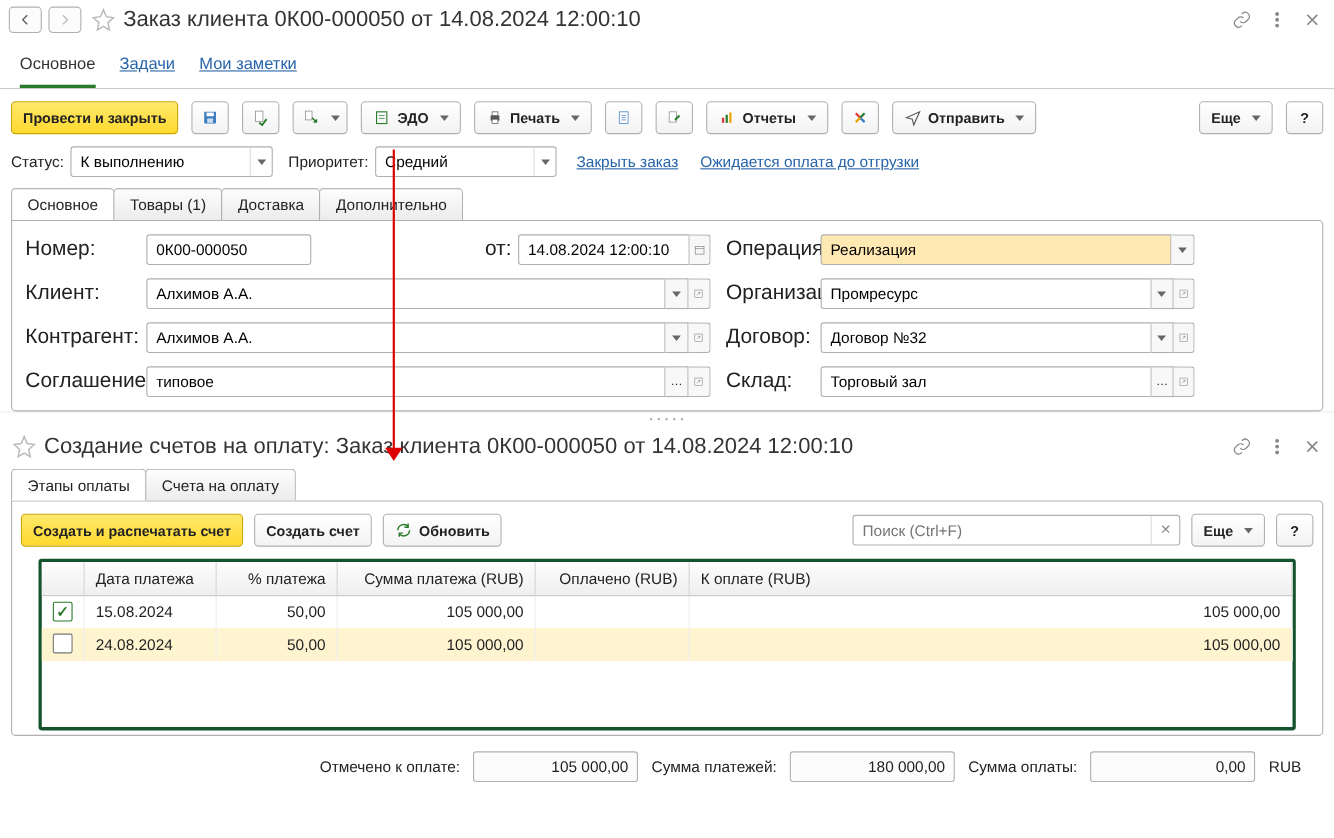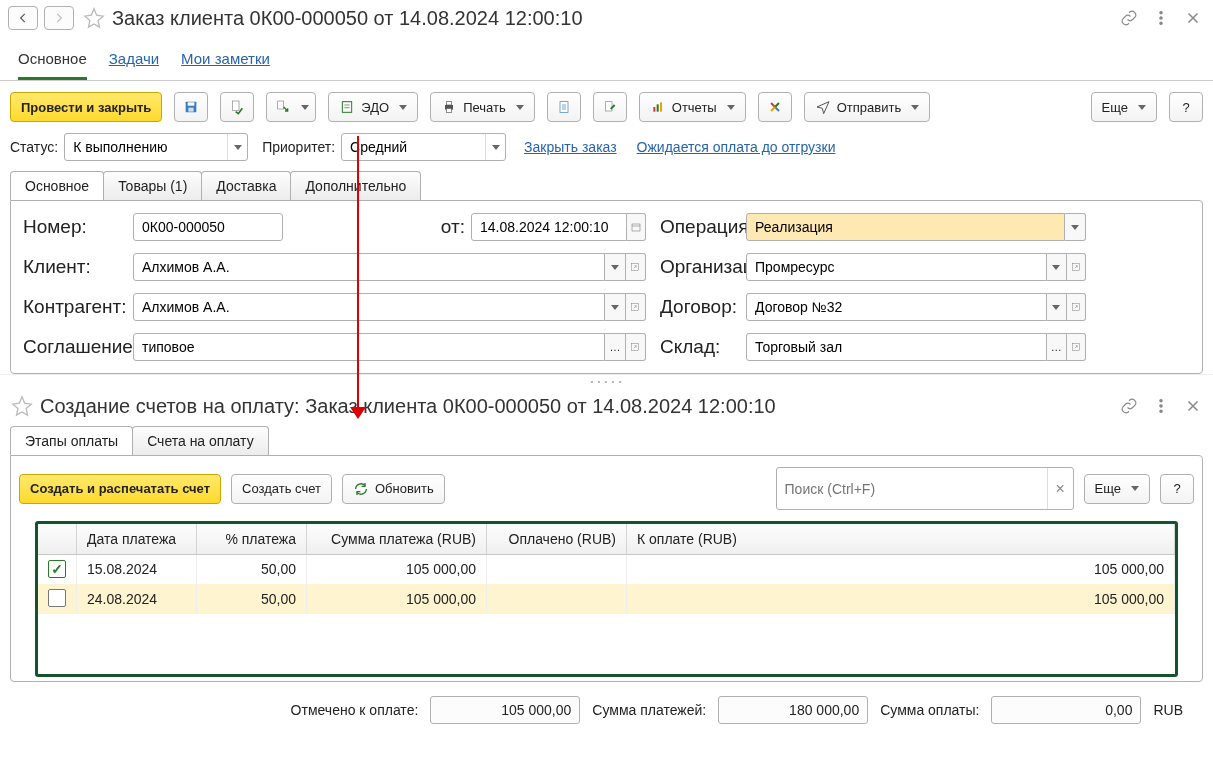--- a/index.html
+++ b/index.html
@@ -16,21 +16,21 @@
   .title { font-size:20px; font-weight:400; color:#333; }
   .hdr-spacer { flex:1; }
   .hdr-icon { width:24px; height:24px; display:flex; align-items:center; justify-content:center; cursor:pointer; margin-left:8px; color:#888; }
   .hdr-icon svg { width:18px; height:18px; stroke:#888; fill:none; stroke-width:1.5; }
   
   .tabs-thin { display:flex; gap:22px; padding:12px 18px 0 18px; border-bottom:1px solid #ccc; }
   .tab-thin { font-size:15px; padding:6px 0 10px 0; cursor:pointer; color:#2764aa; border-bottom:3px solid transparent; text-decoration:underline; }
   .tab-thin.active { color:#333; border-bottom:3px solid #2a7a2a; text-decoration:none; }
   
   .toolbar { display:flex; align-items:center; gap:12px; padding:11px 10px; flex-wrap:nowrap; }
-  .btn { height:30px; border:1px solid #b0b0b0; border-radius:4px; background:linear-gradient(#fff,#f3f3f3); display:inline-flex; align-items:center; padding:0 10px; cursor:pointer; font-size:13px; gap:6px; white-space:nowrap; }
+  .btn { height:30px; border:1px solid #b0b0b0; border-radius:4px; background:linear-gradient(#fff,#f3f3f3); display:inline-flex; align-items:center; padding:0 10px; cursor:pointer; font-size:13px; gap:6px; white-space:nowrap;font-weight:bold; }
   .btn.yellow { background:linear-gradient(#ffe96b,#ffd92e); border-color:#c9a600; font-weight:bold; }
   .btn.icon-only { padding:0; width:34px; justify-content:center; }
   .btn svg { width:16px; height:16px; }
   .btn .caret { margin-left:4px; }
   .caret { width:0; height:0; border-left:4px solid transparent; border-right:4px solid transparent; border-top:5px solid #666; display:inline-block; }
   .tb-spacer { flex:1; }
   
   .row-controls { display:flex; align-items:center; gap:6px; padding:0 10px 10px 10px; }
   .lbl { font-size:14px; }
   .select-wrap { position:relative; display:inline-flex; align-items:center; }
@@ -51,21 +51,21 @@
   .input-combo .mini-btn:last-child { border-radius:0 3px 3px 0; }
   .op-select { width:100%; height:28px; border:1px solid #b0b0b0; border-radius:3px; padding:0 8px; background:#ffe9b3; font-size:14px; }
   
   .divider-grip { height:14px; display:flex; align-items:center; justify-content:center; color:#aaa; letter-spacing:1px; font-size:8px; border-top:1px solid #eee; }
   
   
   .lower-hdr { display:flex; align-items:center; padding:4px 8px 0 8px; }
   
   .p2-body { padding:0 10px; }
   .p2-toolbar { display:flex; align-items:center; gap:10px; padding:11px 8px; }
-  .search-wrap { display:flex; align-items:center; border:1px solid #b0b0b0; border-radius:3px; height:43px; }
+  .search-wrap { display:flex; align-items:center; border:1px solid #b0b0b0; border-radius:3px; height:28px; }
   .search-in { border:none; outline:none; height:100%; padding:0 8px; width:270px; font-size:14px; background:transparent; }
   .search-x { width:26px; text-align:center; cursor:pointer; color:#888; font-size:16px; border-left:1px solid #ddd; height:100%; display:flex; align-items:center; justify-content:center; }
   
   .table-box { border:3px solid #14532d; border-radius:3px; margin:0 24px; }
   table { width:100%; border-collapse:collapse; font-size:14px; }
   th { background:linear-gradient(#fdfdfd,#efefef); border-right:1px solid #d4d4d4; border-bottom:1px solid #c7c7c7; padding:6px 10px; font-weight:normal; text-align:left; height:30px; }
   td { border-right:1px solid #eee; padding:4px 10px; height:30px; }
   tbody tr.sel { background:#fff4d0; }
   .chk { width:18px; height:18px; border:1.5px solid #777; border-radius:2px; display:inline-flex; align-items:center; justify-content:center; background:#fff; }
   .chk.green { border-color:#2a7a2a; }

